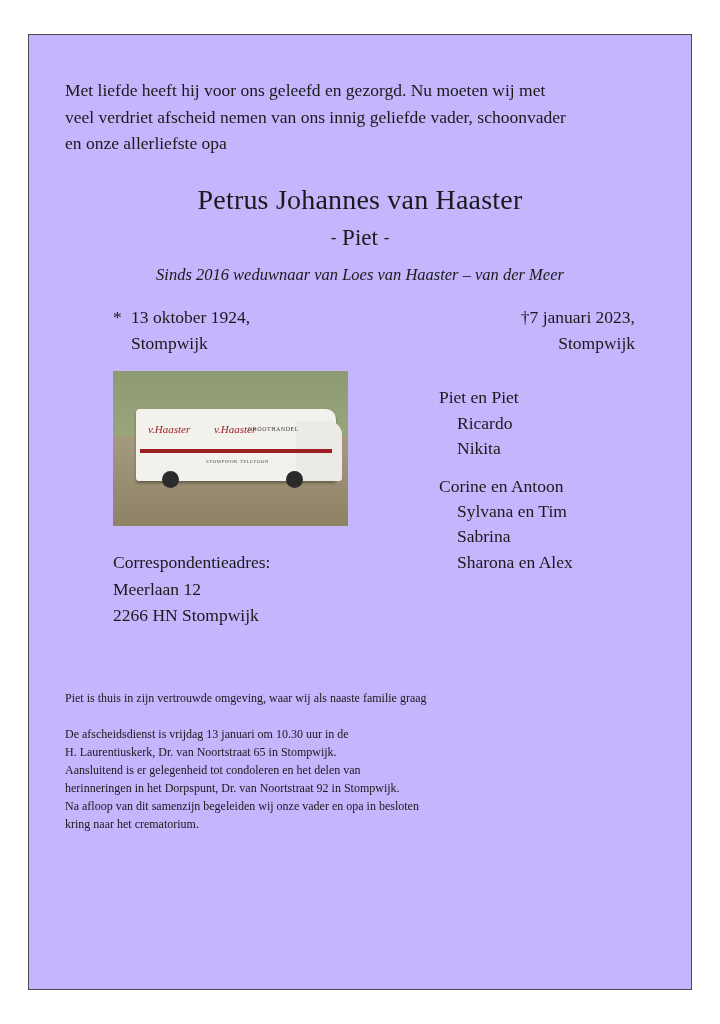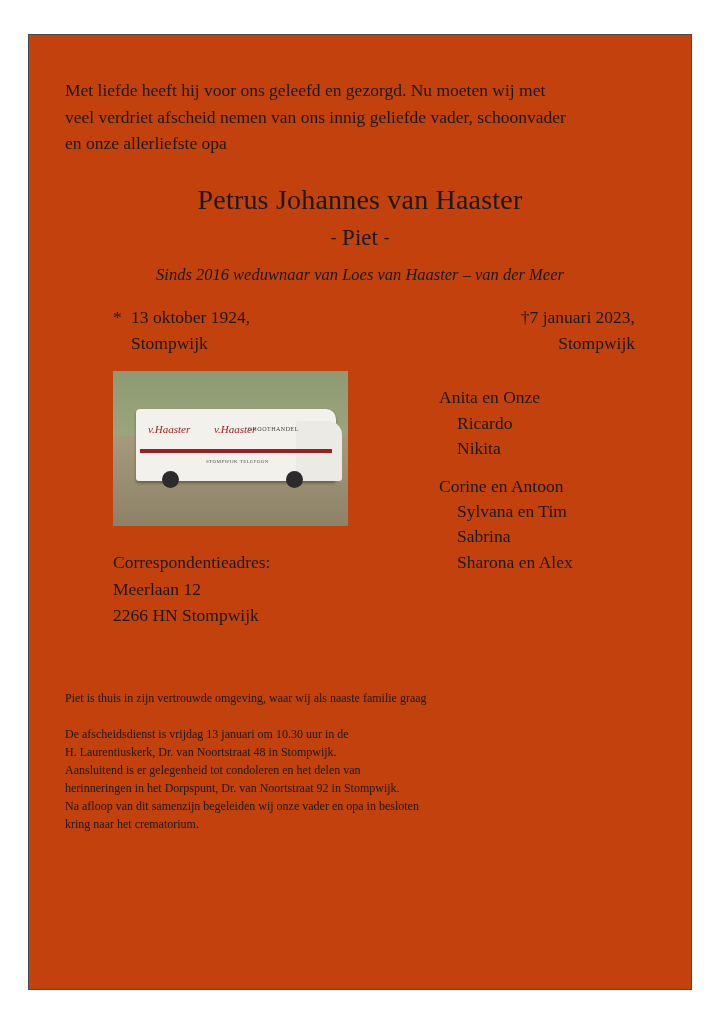--- a/index.html
+++ b/index.html
@@ -15,21 +15,21 @@
     overflow: hidden;
   }
   .card {
     position: absolute;
     left: 28px;
     top: 34px;
     width: 664px;
     height: 956px;
     box-sizing: border-box;
     border: 1px solid #4a4a4a;
-    background: #c2410c;
+    background: #c4b5fd;
   }
   .inner {
     position: absolute;
     left: 36px;
     top: 28px;
     right: 36px;
     bottom: 24px;
   }
   .intro {
     font-size: 17.5px;
@@ -244,21 +244,21 @@
           <div class="logo2">v.Haaster</div>
           <div class="word">GROOTHANDEL</div>
           <div class="sub">STOMPWIJK    TELEFOON</div>
           <div class="wheel w1"></div>
           <div class="wheel w2"></div>
         </div>
       </div>
 
       <div class="family">
         <div class="grp">
-          <div>Anita en Onze</div>
+          <div>Piet en Piet</div>
           <div class="ind">Ricardo</div>
           <div class="ind">Nikita</div>
         </div>
         <div class="grp">
           <div>Corine en Antoon</div>
           <div class="ind">Sylvana en Tim</div>
           <div class="ind">Sabrina</div>
           <div class="ind">Sharona en Alex</div>
         </div>
       </div>
@@ -269,21 +269,21 @@
         <div>2266 HN Stompwijk</div>
       </div>
     </div>
 
     <div class="body">
       <p>
         <span>Piet is thuis in zijn vertrouwde omgeving, waar wij als naaste familie graag</span><br>
       </p>
       <p>
         <span>De afscheidsdienst is vrijdag 13 januari om 10.30 uur in de</span><br>
-        <span>H. Laurentiuskerk, Dr. van Noortstraat 48 in Stompwijk.</span><br>
+        <span>H. Laurentiuskerk, Dr. van Noortstraat 65 in Stompwijk.</span><br>
         <span>Aansluitend is er gelegenheid tot condoleren en het delen van</span><br>
         <span>herinneringen in het Dorpspunt, Dr. van Noortstraat 92 in Stompwijk.</span><br>
         <span>Na afloop van dit samenzijn begeleiden wij onze vader en opa in besloten</span><br>
         <span>kring naar het crematorium.</span>
       </p>
     </div>
 
   </div>
 </div>
 

